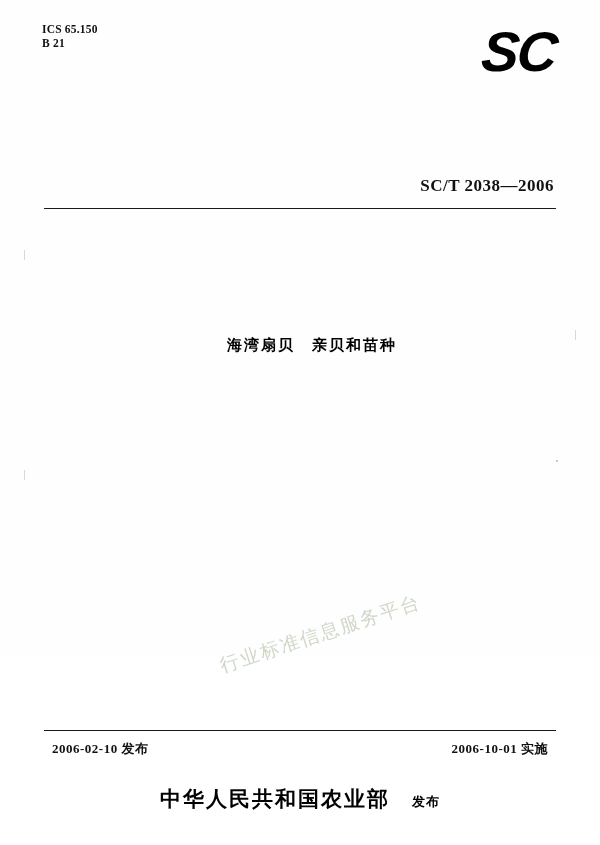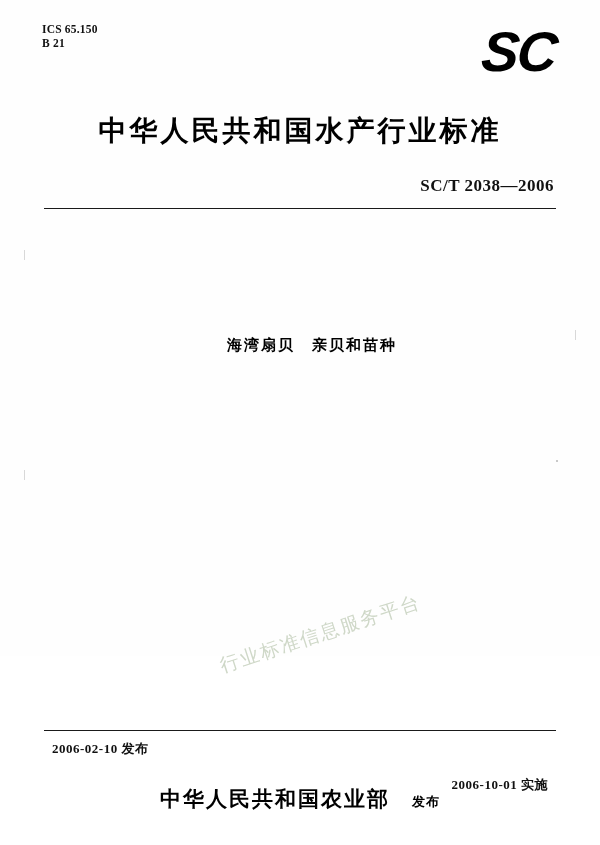--- a/index.html
+++ b/index.html
@@ -138,21 +138,20 @@
     letter-spacing: 0.5px;
   }
   .date-right {
     position: absolute;
     right: 52px;
     top: 740px;
     font-family: "Liberation Serif", serif;
     font-weight: bold;
     font-size: 13px;
     letter-spacing: 0.5px;
-    margin-top: 36px;
   }
 
   
   .issuer {
     position: absolute;
     left: 0; right: 0;
     top: 785px;
     text-align: center;
     font-family: "Liberation Serif", serif;
     font-weight: bold;
@@ -185,21 +184,20 @@
 
 <div class="page">
 
   <div class="ics-block">
     <div>ICS 65.150</div>
     <div>B 21</div>
   </div>
 
   <div class="sc-logo">SC</div>
 
-  <div class="main-title">中华人民共和国水产行业标准</div>
 
   <div class="std-number">SC/T 2038—2006</div>
 
   <div class="rule rule-top"></div>
 
   <div class="subject-cn">海湾扇贝　亲贝和苗种</div>
 
   <div class="watermark">行业标准信息服务平台</div>
 
   <div class="rule rule-bottom"></div>

